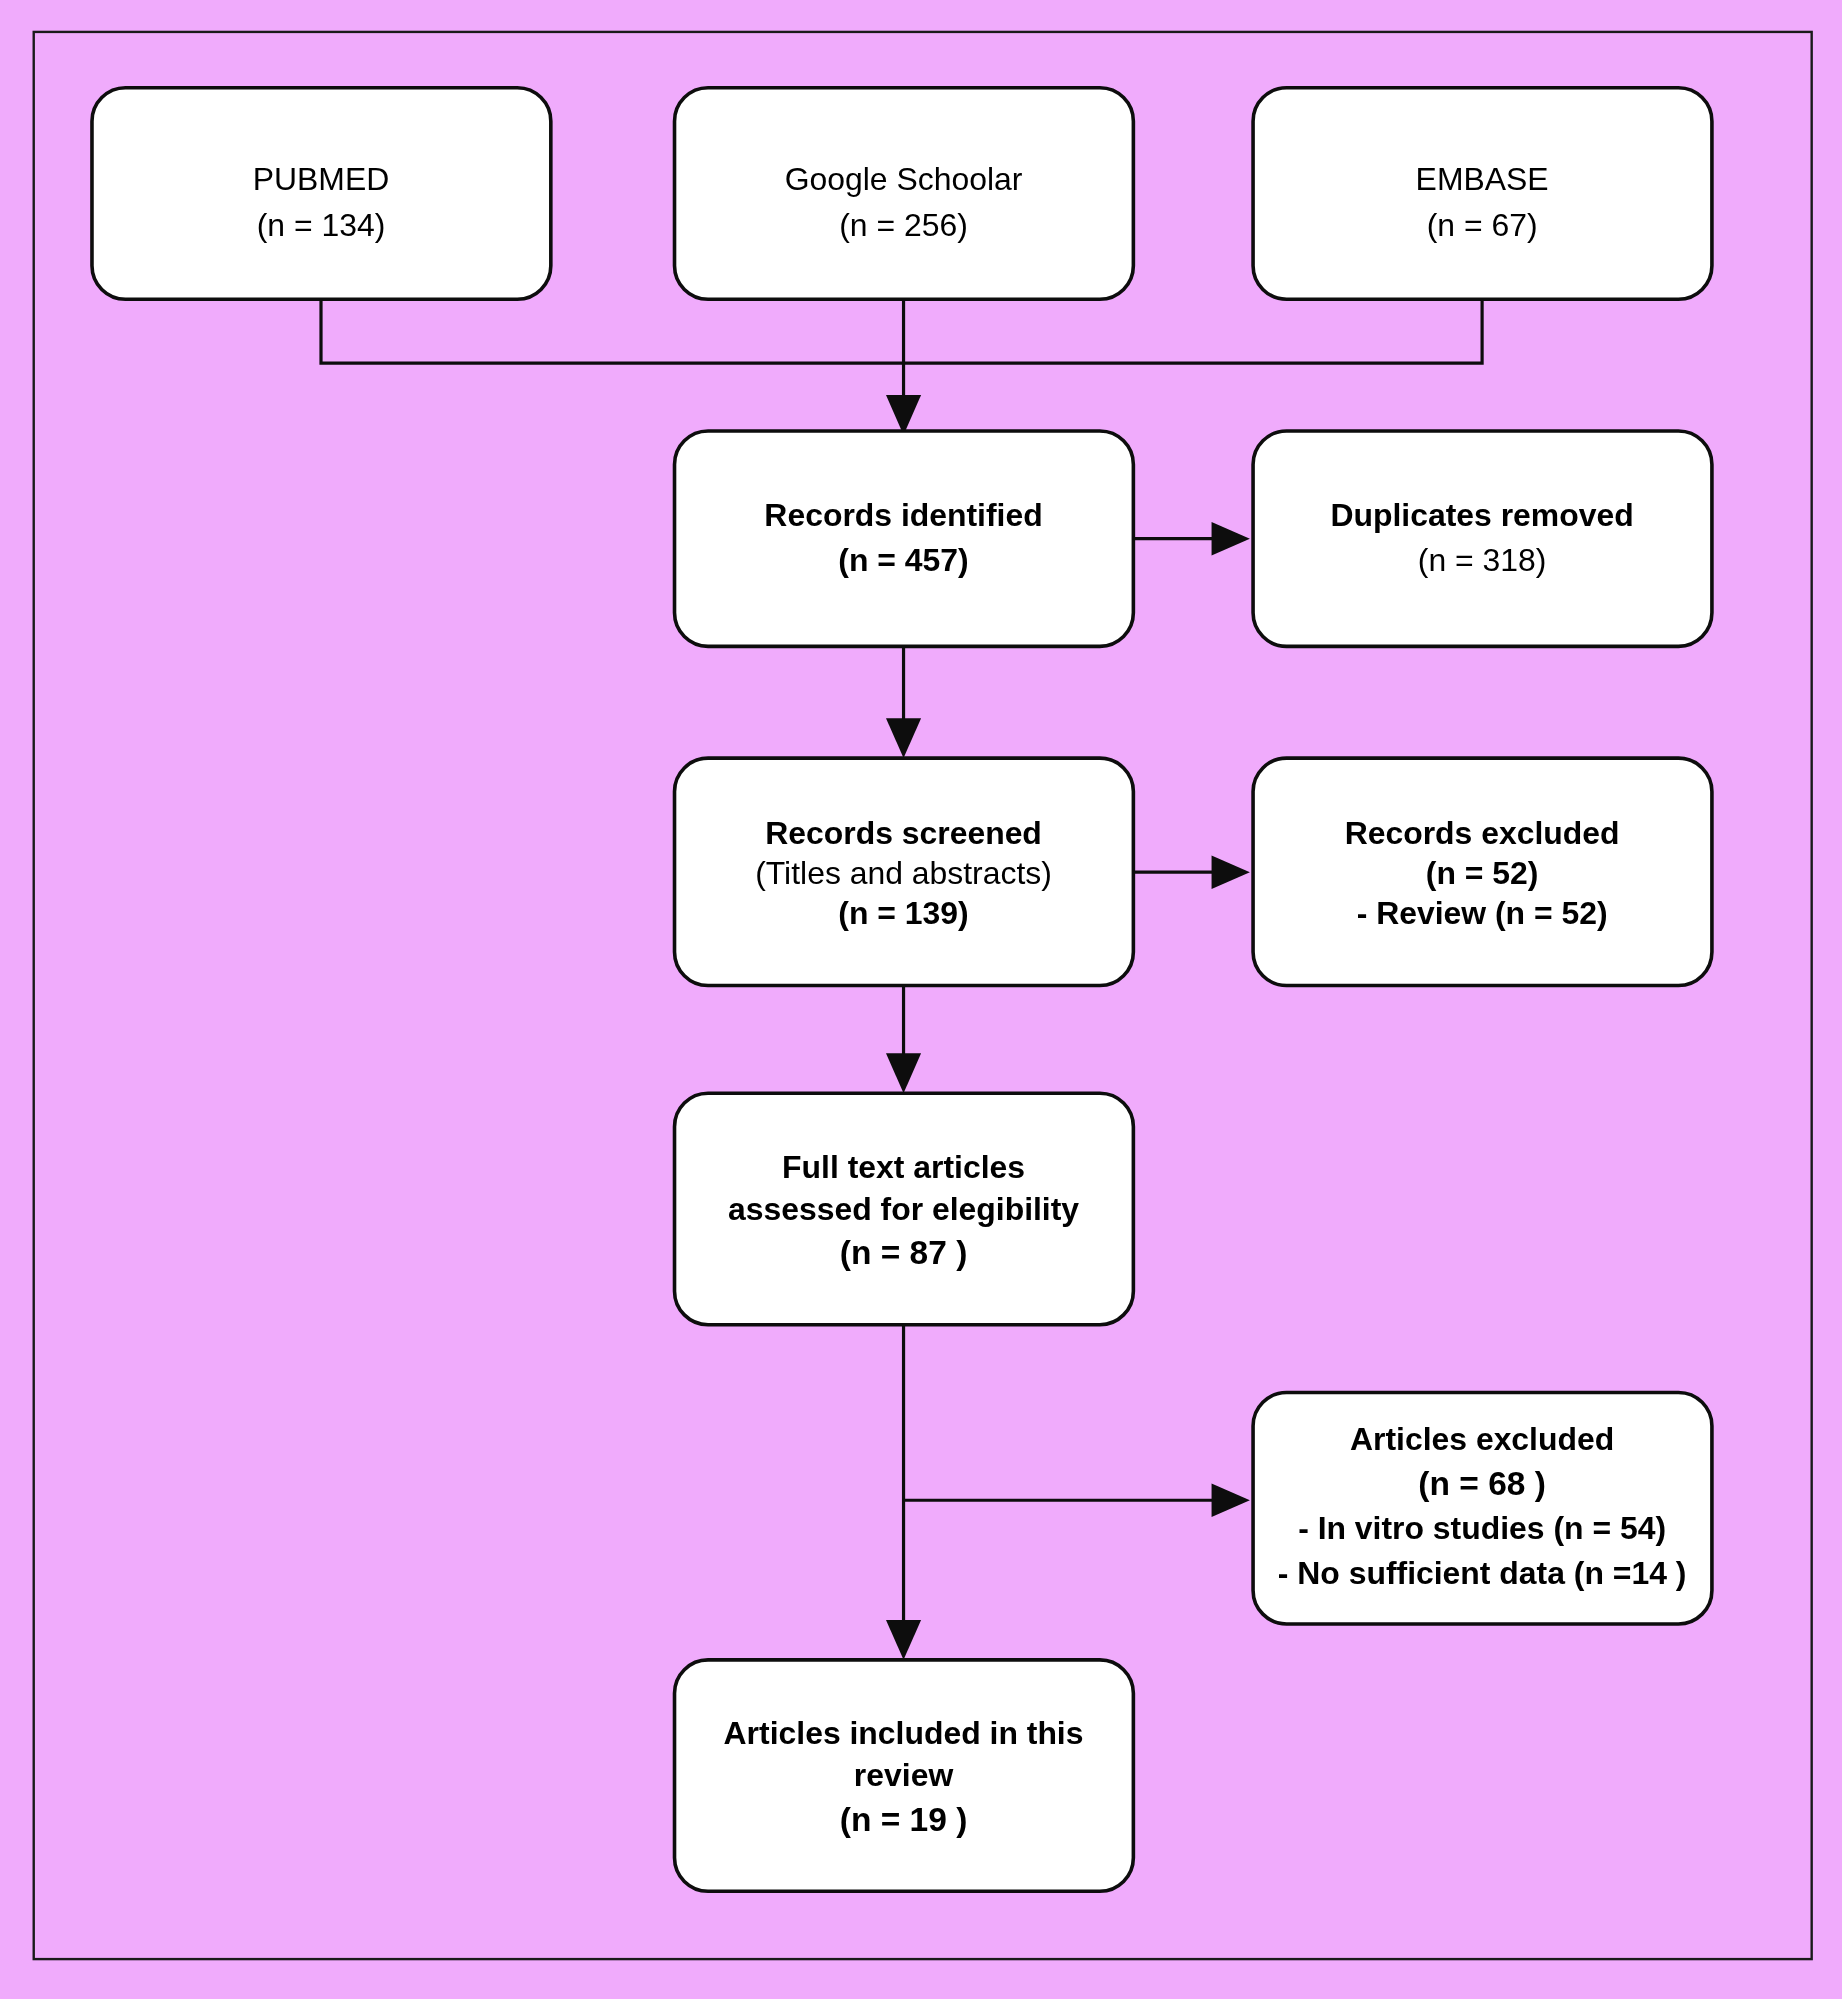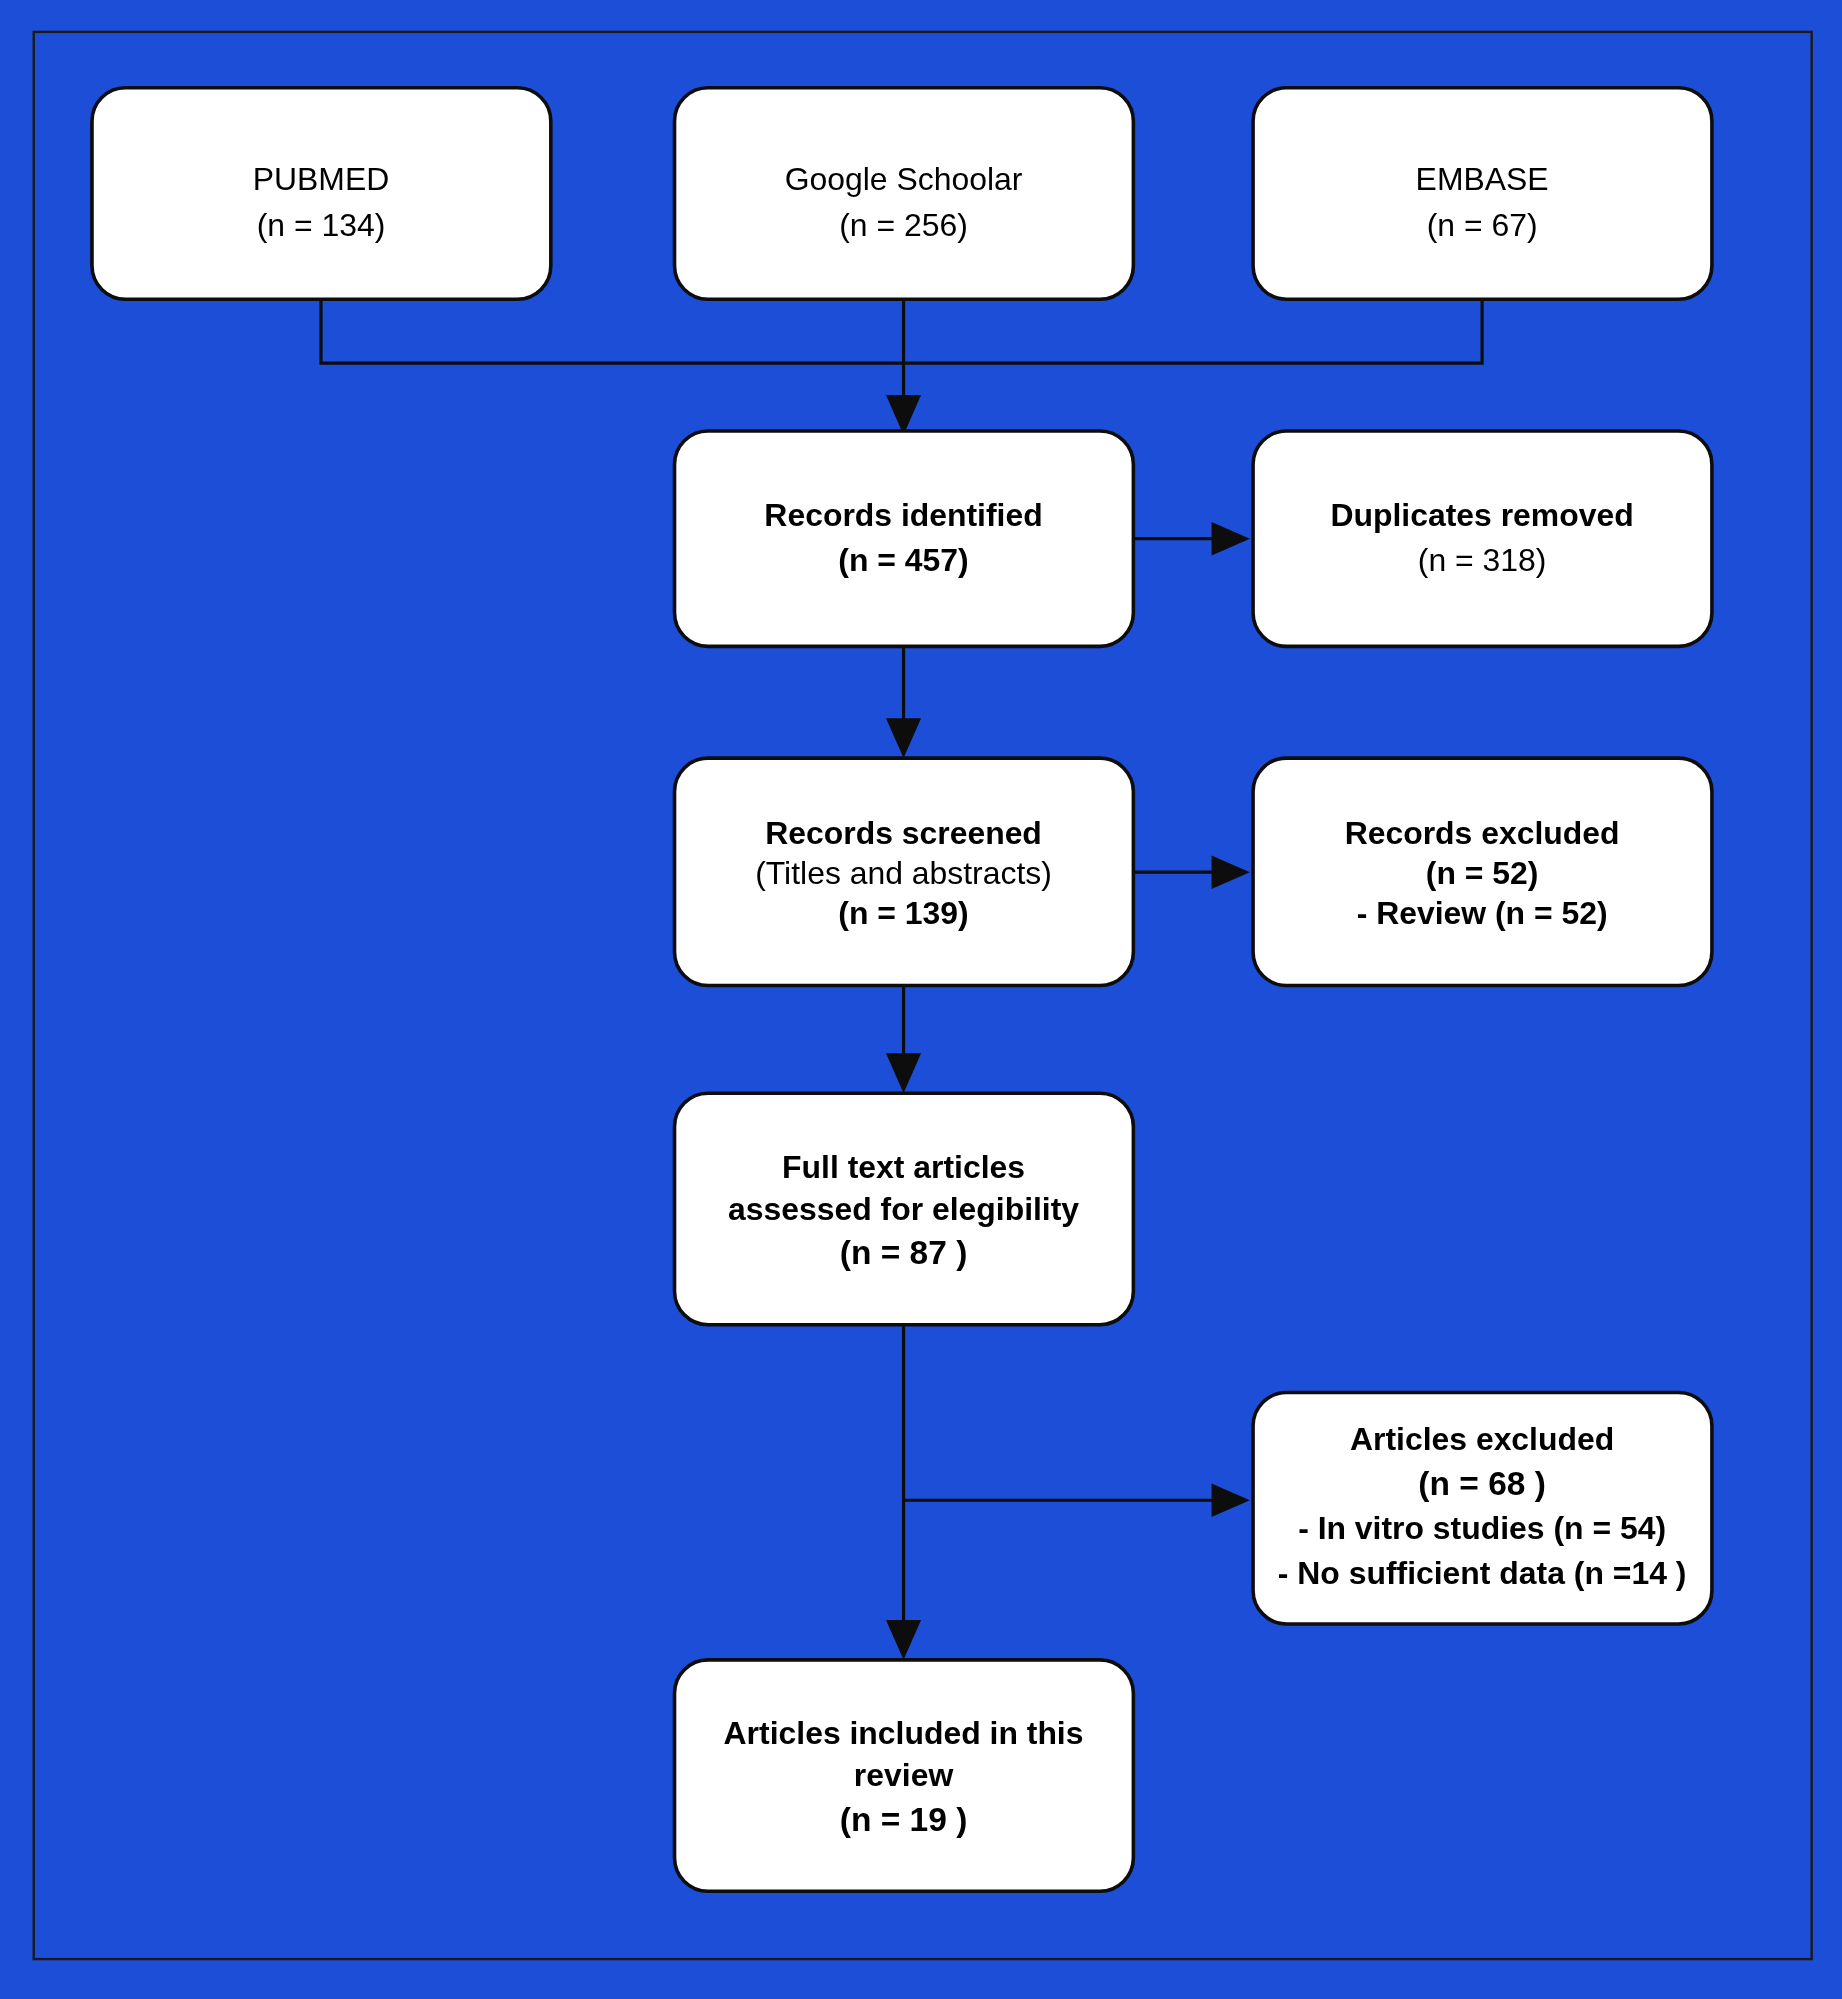--- a/index.html
+++ b/index.html
@@ -7,21 +7,21 @@
     padding: 0;
     background: #ffffff;
   }
   body {
     font-family: "Liberation Sans", sans-serif;
   }
   #canvas {
     position: relative;
     width: 1843px;
     height: 1999px;
-    background: #1d4ed8;
+    background: #f0abfc;
     overflow: hidden;
   }
   #flow-svg {
     position: absolute;
     top: 0;
     left: 0;
     width: 1843px;
     height: 1999px;
   }
   .frame-rect {

